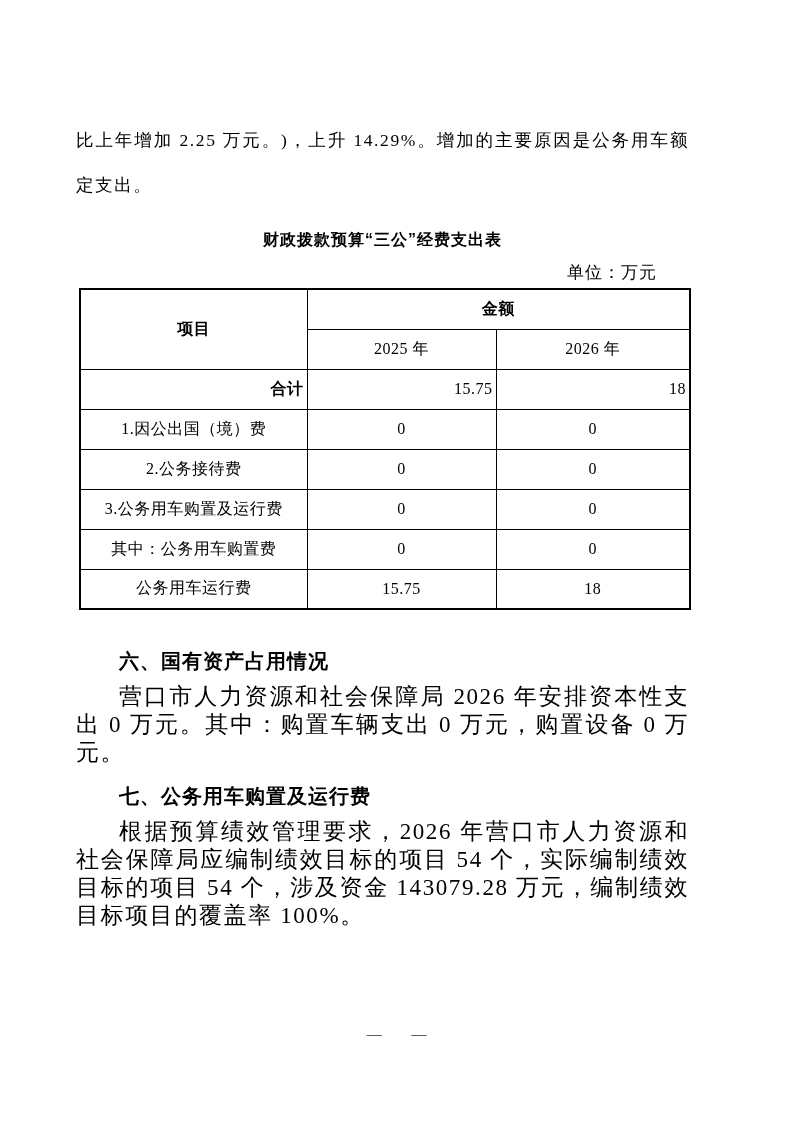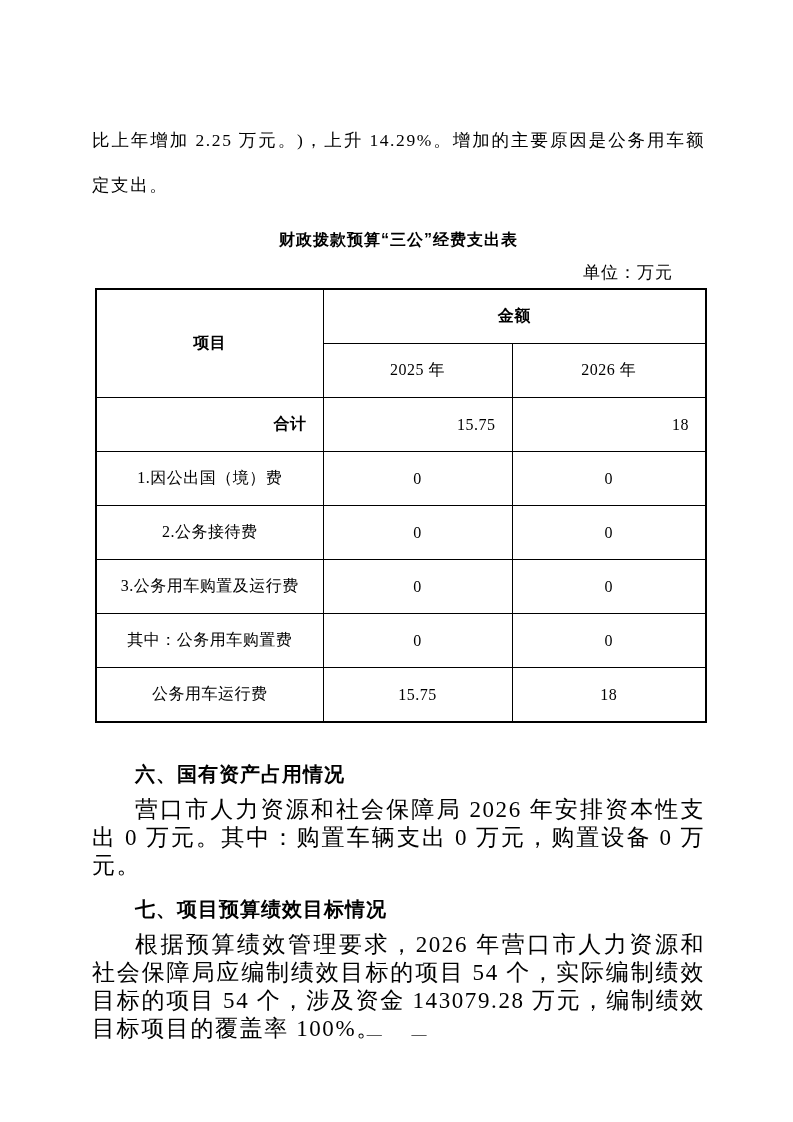--- a/index.html
+++ b/index.html
@@ -9,21 +9,21 @@
     width: 793px;
     height: 1122px;
     margin: 0 auto;
     background: #ffffff;
     font-family: "Liberation Serif", serif;
     color: #000000;
     overflow: hidden;
   }
   .content {
     position: absolute;
-    left: 92px;
+    left: 76px;
     top: 118px;
     width: 613px;
   }
   .body-text {
     font-size: 17.5px;
     line-height: 45px;
     text-align: justify;
     letter-spacing: 1.6px;
     color: #000000;
   }
@@ -52,21 +52,21 @@
     border-collapse: collapse;
     table-layout: fixed;
     border: 2px solid #000000;
   }
   table.budget-table td {
     border: 1px solid #000000;
     height: 40px;
     vertical-align: middle;
     font-size: 16px;
     letter-spacing: 0.5px;
-    padding: 16px;
+    padding: 3px;
   }
   .col-item   { width: 227px; }
   .col-y2025  { width: 189px; }
   .col-y2026  { width: 194px; }
   .th-bold {
     font-family: "Liberation Sans", sans-serif;
     font-weight: bold;
     text-align: center;
   }
   td.th-amount { height: 39px; }
@@ -167,19 +167,19 @@
           <td class="cell-left label-indent2">公务用车运行费</td>
           <td class="cell-left">15.75</td>
           <td class="cell-left">18</td>
         </tr>
       </tbody>
     </table>
 
     <h3 class="section-heading">六、国有资产占用情况</h3>
     <p class="section-para">营口市人力资源和社会保障局 2026 年安排资本性支出 0 万元。其中：购置车辆支出 0 万元，购置设备 0 万元。</p>
 
-    <h3 class="section-heading second">七、项目预算绩效目标情况</h3>
+    <h3 class="section-heading second">七、公务用车购置及运行费</h3>
     <p class="section-para">根据预算绩效管理要求，2026 年营口市人力资源和社会保障局应编制绩效目标的项目 54 个，实际编制绩效目标的项目 54 个，涉及资金 143079.28 万元，编制绩效目标项目的覆盖率 100%。</p>
 
   </div>
 
   <div class="footer">— —</div>
 </div>
 
 </body></html>

